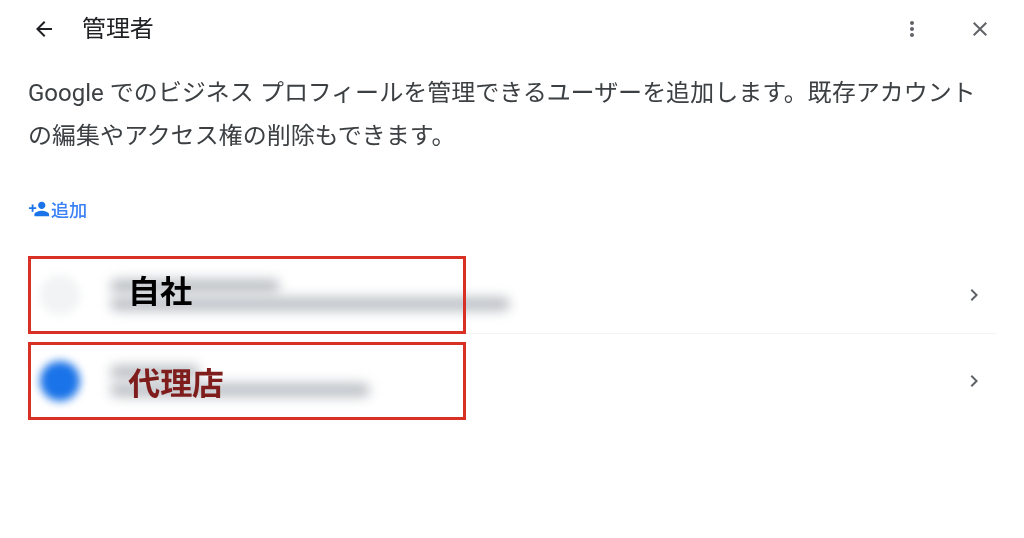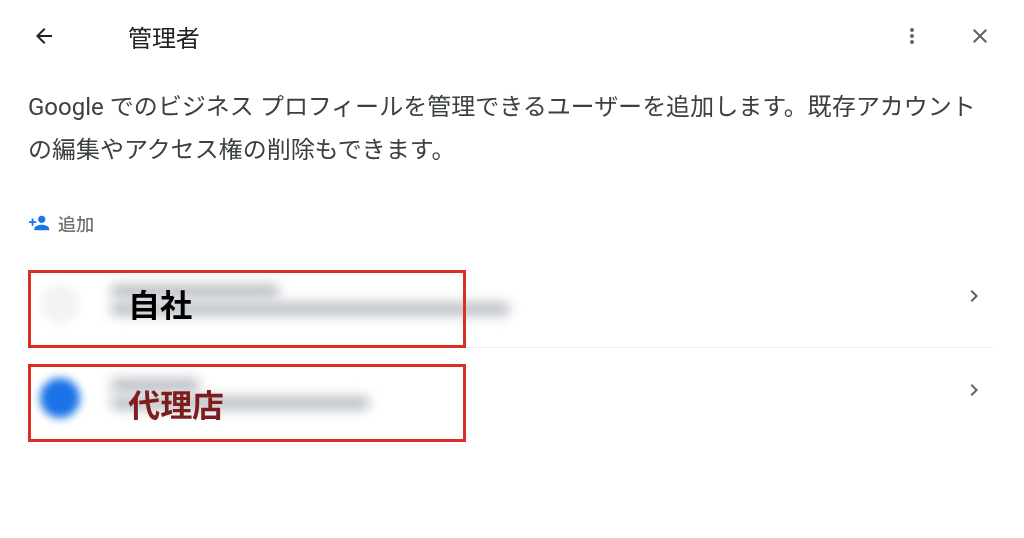--- a/index.html
+++ b/index.html
@@ -10,24 +10,22 @@
     body {
       font-family: 'Roboto', 'Noto Sans JP', 'Hiragino Sans', 'Meiryo', sans-serif;
       background: #fff;
       width: 1024px;
       height: 538px;
       color: #202124;
       overflow: hidden;
     }
     .header {
       display: flex;
-      align-items: center;
-      padding: 16px 24px;
+      padding: 9px 24px;
       position: relative;
-      gap: 46px;
     }
     .back-button {
       width: 40px;
       height: 40px;
       display: flex;
       align-items: center;
       justify-content: center;
       cursor: pointer;
       border-radius: 50%;
     }
@@ -55,39 +53,40 @@
     }
     .description {
       padding: 14px 28px;
       font-size: 24px;
       line-height: 1.8;
       color: #3c4043;
     }
     .add-button {
       display: inline-flex;
       align-items: center;
-      gap: 8px;
+      gap: 1px;
       padding: 10px 28px;
       margin-top: 14px;
       cursor: pointer;
-      color: #737373;
+      color: #3b82f6;
       font-size: 18px;
       font-weight: 500;
     }
     .list-container {
       padding: 24px 28px 0 28px;
     }
     .list-item {
       position: relative;
       display: flex;
+      align-items: center;
       padding: 14px 12px;
       min-height: 78px;
       cursor: pointer;
       border-bottom: 1px solid #f1f3f4;
-      margin-bottom: 16px;
+      margin-bottom: 8px;
     }
     .list-item:last-child {
       border-bottom: none;
     }
     .red-box {
       position: absolute;
       left: 0;
       top: 0;
       width: 438px;
       height: 78px;

